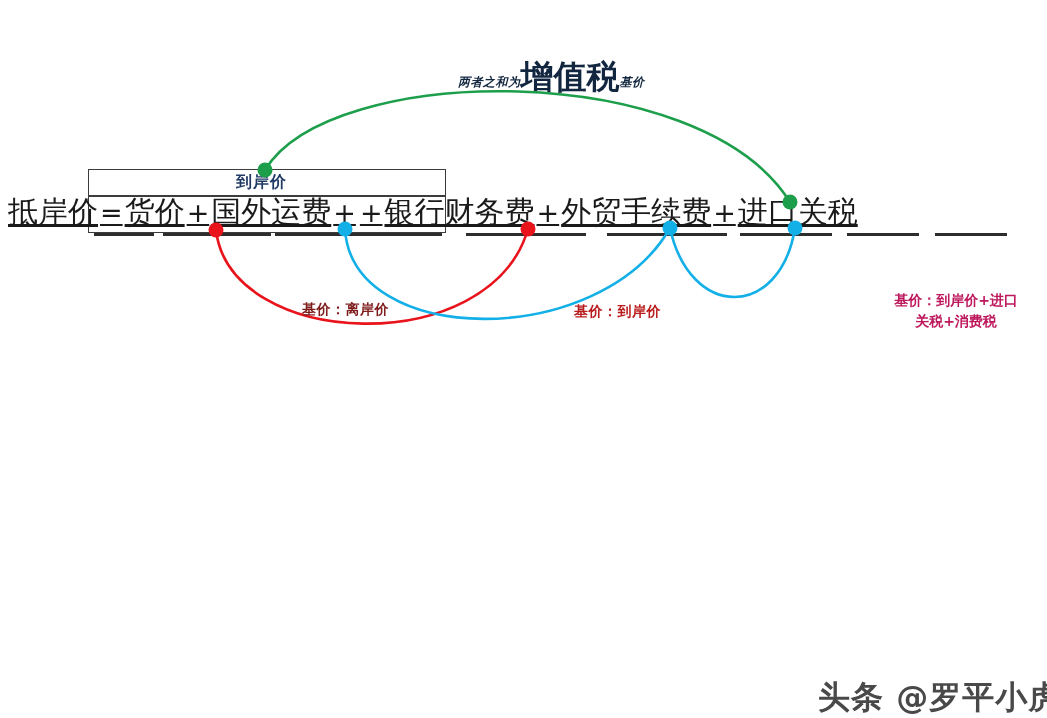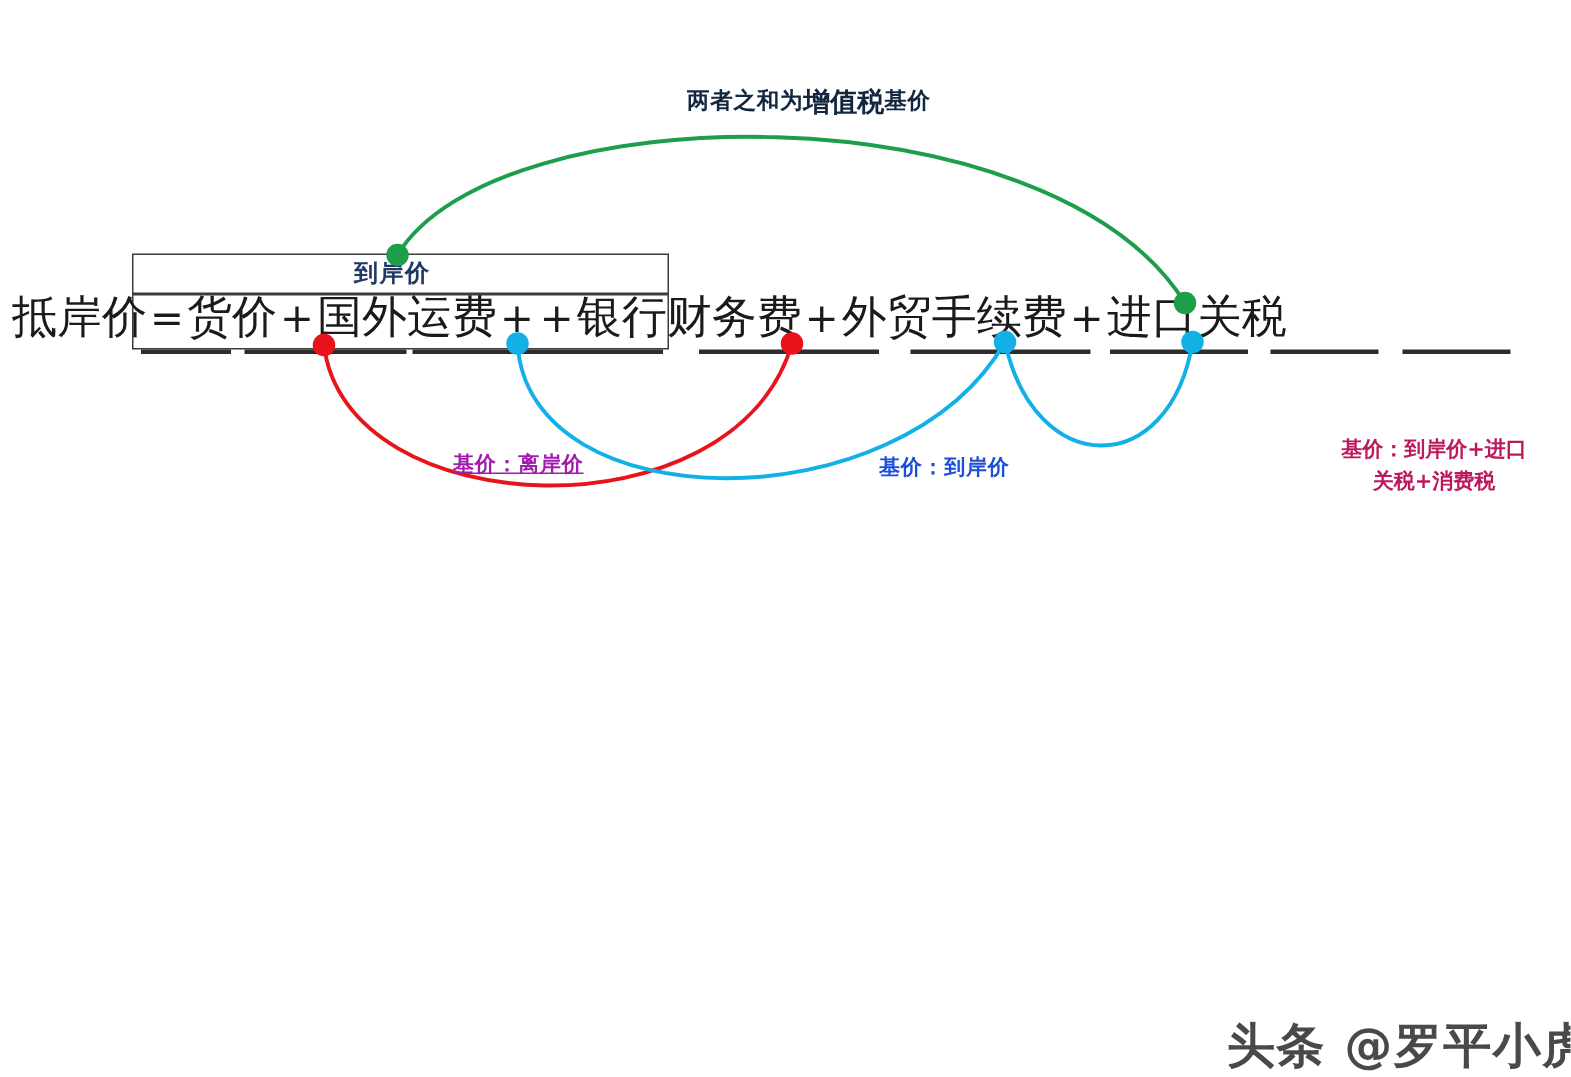--- a/index.html
+++ b/index.html
@@ -43,20 +43,21 @@
     font-size: 30px;
     line-height: 40px;
     color: #1a1a1a;
     font-family: "DejaVu Sans", "Liberation Sans", sans-serif;
   }
   #formula-row .term,
   #formula-row .plus,
   #formula-row .eq {
     display: inline-block;
     letter-spacing: 0px;
+    text-decoration: underline;
   }
   #formula-row .plus,
   #formula-row .eq {
     padding: 0 2px;
     font-size: 27px;
   }
 
   
   .term-underline {
     position: absolute;
@@ -99,52 +100,52 @@
     position: absolute;
     left: 458px;
     top: 58px;
     display: flex;
     align-items: baseline;
     white-space: nowrap;
     color: #12273f;
     font-family: "DejaVu Sans", "Liberation Sans", sans-serif;
   }
   #vat-annotation .small {
-    font-size: 15px;
+    font-size: 12px;
     font-weight: bold;
     letter-spacing: 0.5px;
+    font-style: italic;
   }
   #vat-annotation .big {
-    font-size: 18px;
+    font-size: 33px;
     font-weight: bold;
     letter-spacing: 0px;
     line-height: 1;
     position: relative;
     top: 2px;
   }
 
   
   .curve-label {
     position: absolute;
     font-size: 14px;
     font-weight: bold;
     white-space: nowrap;
     letter-spacing: 0.5px;
     font-family: "DejaVu Sans", "Liberation Sans", sans-serif;
   }
   #label-fob {
     left: 302px;
     top: 301px;
-    color: #a21caf;
-    text-decoration: underline;
+    color: #7f1d1d;
   }
   #label-cif {
-    left: 586px;
+    left: 574px;
     top: 303px;
-    color: #1d4ed8;
+    color: #b91c1c;
   }
   #label-consumption {
     position: absolute;
     left: 892px;
     top: 290px;
     width: 128px;
     text-align: center;
     font-size: 14px;
     font-weight: bold;
     line-height: 21px;

